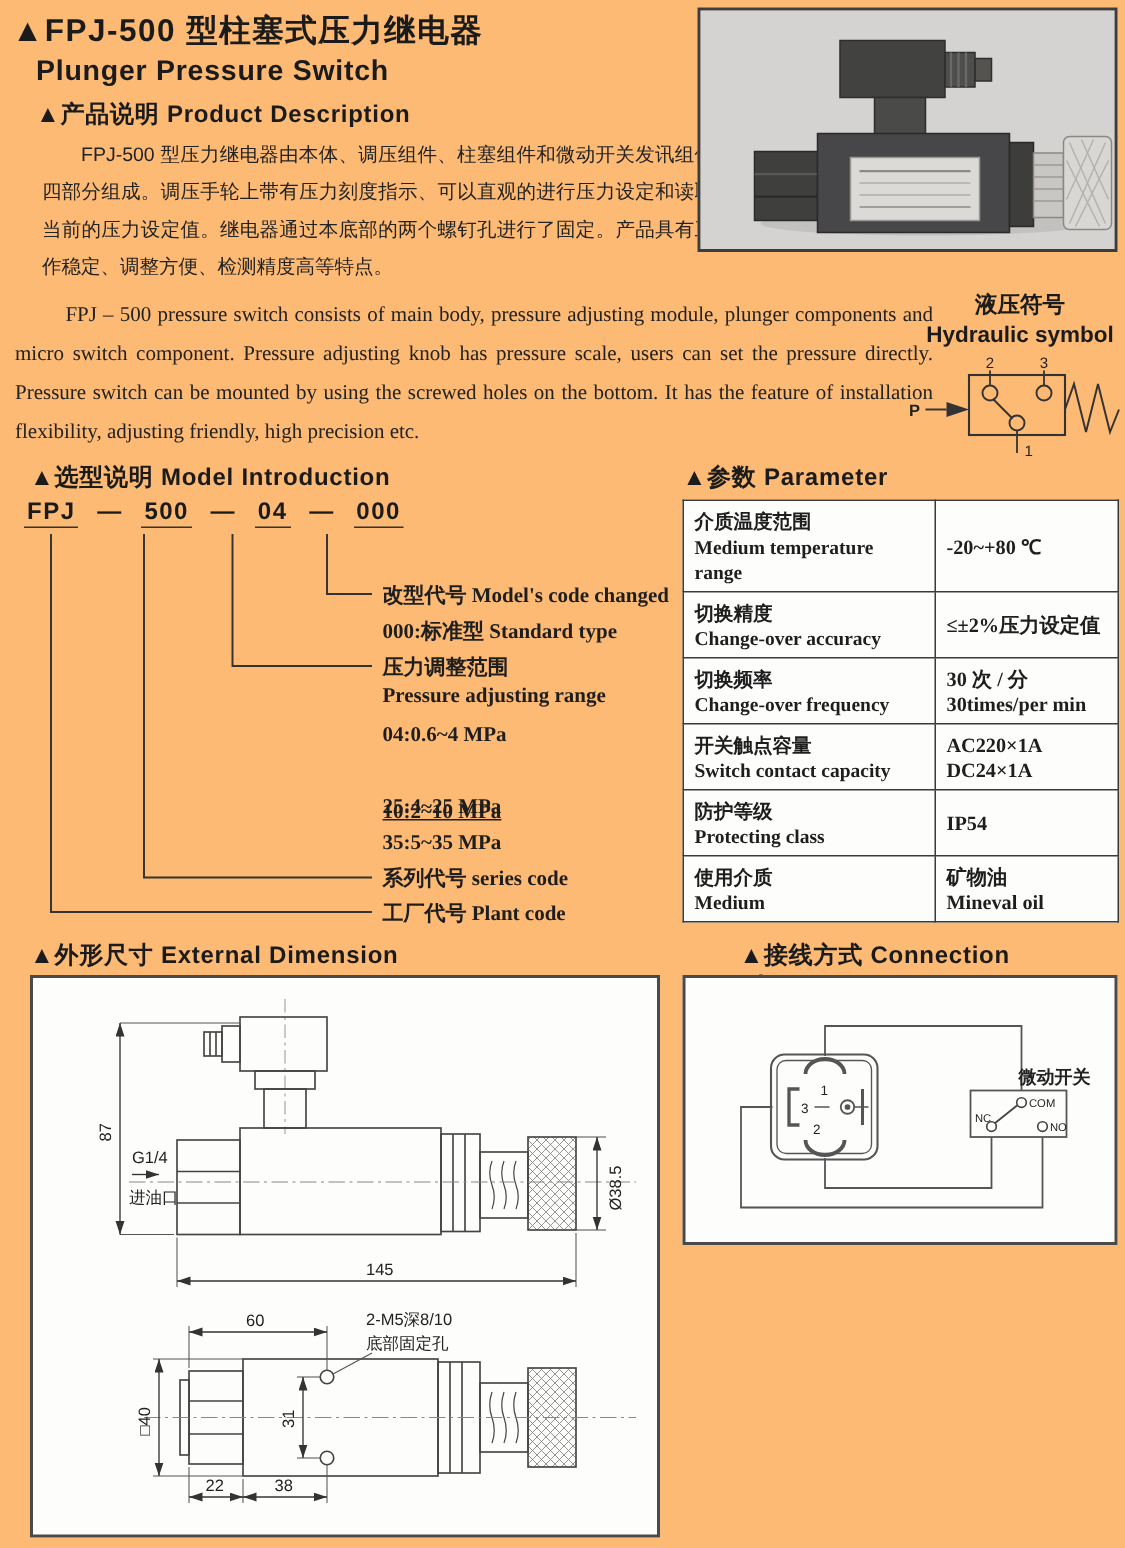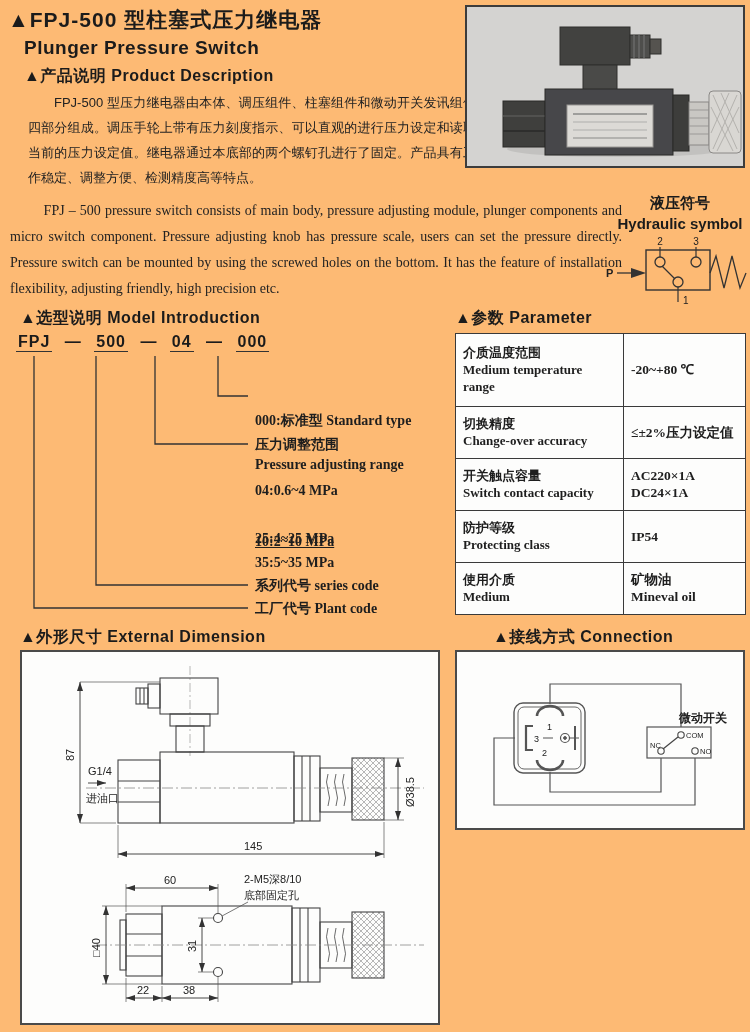--- a/index.html
+++ b/index.html
@@ -126,20 +126,21 @@
     <span class="u">000</span>
   </div>
   <svg class="abs" style="left:0; top:356px;" width="450" height="260" viewBox="0 0 450 260">
     <g stroke="#333" stroke-width="1.3" fill="none">
       <polyline points="34,0 34,252 248,252"></polyline>
       <polyline points="96,0 96,229 248,229"></polyline>
       <polyline points="155,0 155,88 248,88"></polyline>
       <polyline points="218,0 218,40 248,40"></polyline>
     </g>
   </svg>
+  <div class="abs model-label" style="top:388px;">改型代号 Model's code changed</div>
   <div class="abs model-label" style="top:412px;">000:标准型 Standard type</div>
   <div class="abs model-label" style="top:436px;">压力调整范围</div>
   <div class="abs model-label" style="top:457px;">Pressure adjusting range</div>
   <div class="abs model-label" style="top:483px;">04:0.6~4 MPa</div>
   <div class="abs model-label" style="top:534px;text-decoration:underline;">10:2~10 MPa</div>
   <div class="abs model-label" style="top:531px;">25:4~25 MPa</div>
   <div class="abs model-label" style="top:555px;">35:5~35 MPa</div>
   <div class="abs model-label" style="top:577px;">系列代号 series code</div>
   <div class="abs model-label" style="top:600px;">工厂代号 Plant code</div>
 
@@ -161,20 +162,30 @@
           </td>
       </tr>
       <tr>
         <td>
             <span class="cellline">切换精度</span>
             <span class="cellline">Change-over accuracy</span>
           </td>
         <td class="val">
             <span class="cellline">≤±2%压力设定值</span>
             <span class="cellline"></span>
+          </td>
+      </tr>
+      <tr>
+        <td>
+            <span class="cellline">切换频率</span>
+            <span class="cellline">Change-over frequency</span>
+          </td>
+        <td class="val">
+            <span class="cellline">30 次 / 分</span>
+            <span class="cellline">30times/per min</span>
           </td>
       </tr>
       <tr>
         <td>
             <span class="cellline">开关触点容量</span>
             <span class="cellline">Switch contact capacity</span>
           </td>
         <td class="val">
             <span class="cellline">AC220×1A</span>
             <span class="cellline">DC24×1A</span>

